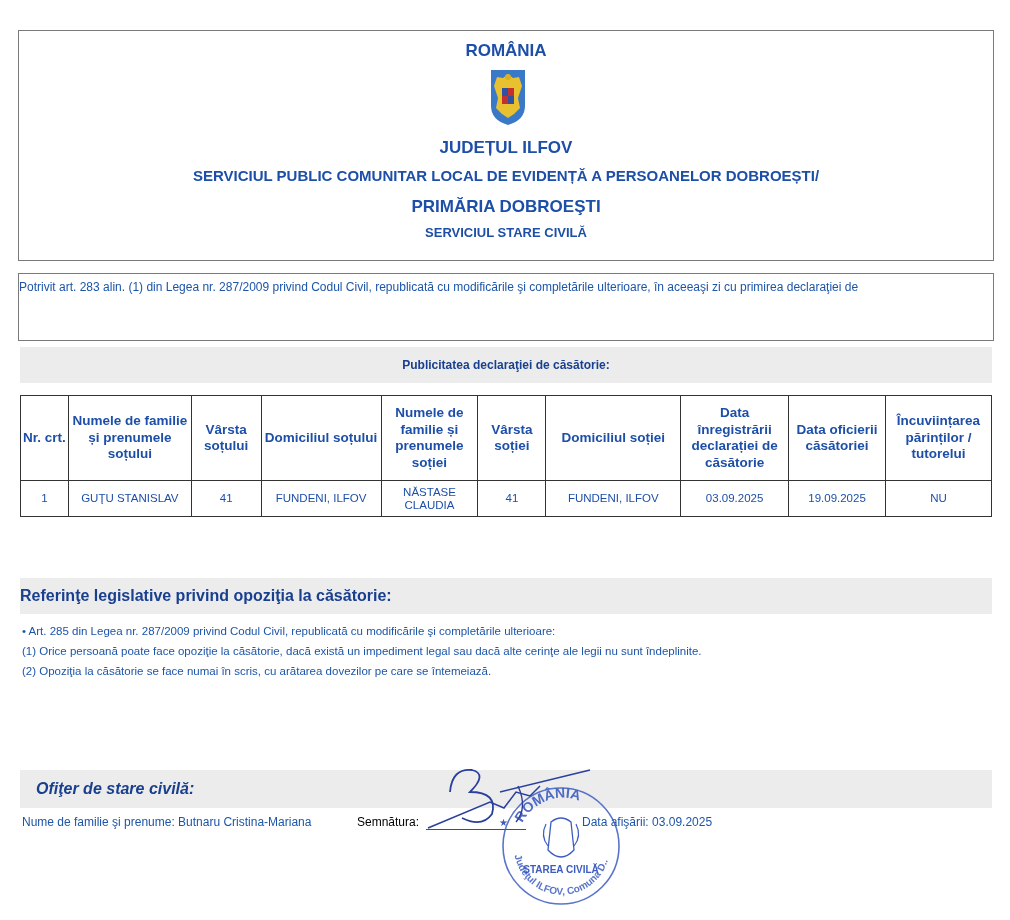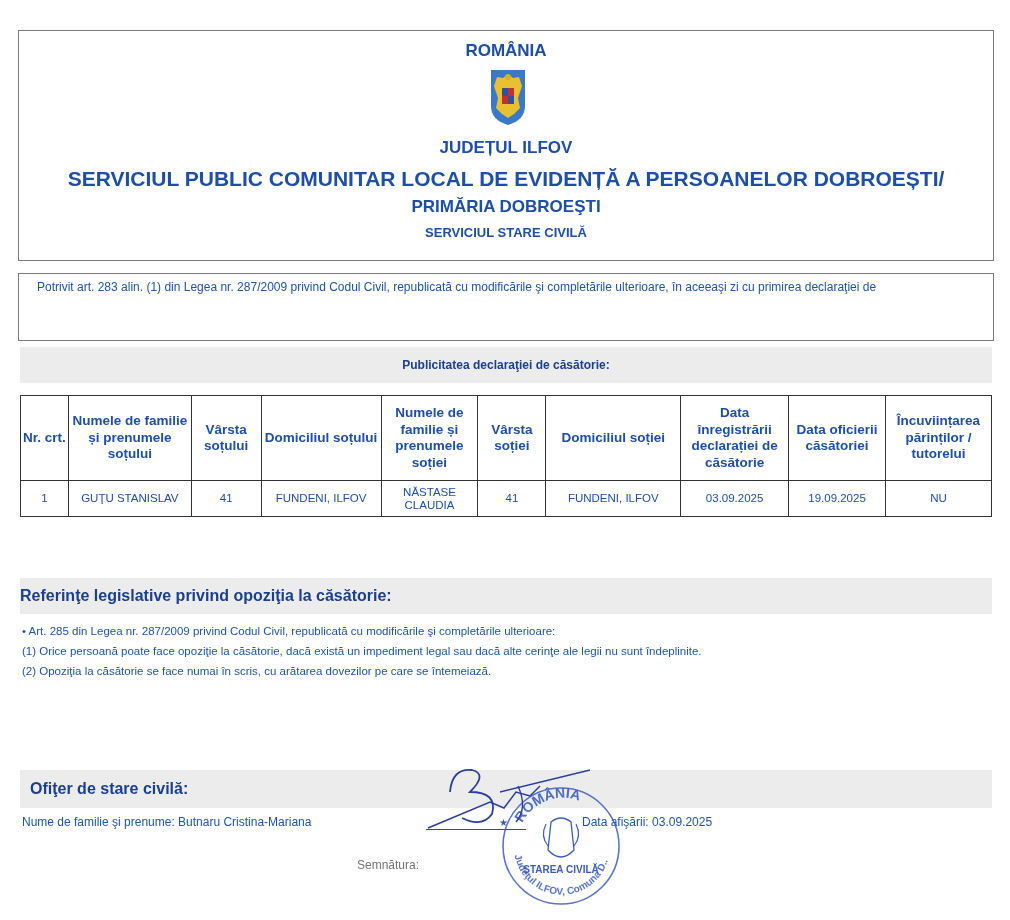--- a/index.html
+++ b/index.html
@@ -7,54 +7,54 @@
   body { position: relative; font-family: "Liberation Sans", sans-serif; color: #1a52a8; }
 
   .header-box {
     position: absolute; left: 18px; top: 30px; width: 976px; height: 231px;
     border: 1.5px solid #7a7a7a; background: #fff;
   }
   .hdr-line { position: absolute; left: 0; width: 100%; text-align: center; font-weight: bold; color: #1d4fa8; }
   .hdr-country { top: 10px; font-size: 17px; }
   .crest { position: absolute; left: 470px; top: 37px; width: 38px; height: 58px; }
   .hdr-county { top: 107px; font-size: 17px; }
-  .hdr-service { top: 136px; font-size: 21px; }
+  .hdr-service { top: 136px; font-size: 15px; }
   .hdr-primaria { top: 166px; font-size: 17px; }
   .hdr-stare { top: 194px; font-size: 13px; }
 
   .intro-box {
     position: absolute; left: 18px; top: 273px; width: 976px; height: 68px;
-    border: 1.5px solid #7a7a7a; padding: 3px 18px;
+    border: 1.5px solid #7a7a7a; padding: 3px 0;
     font-size: 12px; line-height: 21px; color: #1d55a8;
   }
 
   .band {
     position: absolute; background: #ececec; font-weight: bold; color: #193f8f;
   }
   .band-public { left: 20px; top: 347px; width: 972px; height: 36px; text-align: center; font-size: 12px; line-height: 36px; }
   .band-ref { left: 20px; top: 578px; width: 972px; height: 36px; font-size: 16px; line-height: 36px; padding-left: 0; }
-  .band-officer { left: 20px; top: 770px; width: 972px; height: 38px; font-size: 16px; line-height: 38px; padding-left: 10px; }
+  .band-officer { left: 20px; top: 770px; width: 972px; height: 38px; font-size: 16px; line-height: 38px; padding-left: 16px; font-style: italic; }
 
   table.decl {
     position: absolute; left: 20px; top: 395px; width: 972px; border-collapse: collapse;
     color: #1d4fa8;
   }
   table.decl th, table.decl td { border: 1.5px solid #333; text-align: center; vertical-align: middle; }
   table.decl th { font-weight: bold; font-size: 13.5px; line-height: 16.5px; height: 85px; padding: 0 2px; }
   table.decl td { font-size: 11.5px; height: 36px; line-height: 13px; }
 
   .refs {
     position: absolute; left: 22px; top: 621px; width: 970px;
     font-size: 11.5px; line-height: 20px; color: #1d55a8;
   }
 
   .officer-line {
     position: absolute; left: 22px; top: 815px; font-size: 12px; color: #1d55a8; white-space: nowrap;
   }
-  .sig-label { position: absolute; left: 357px; top: 815px; font-size: 12px; color: #737373; margin-top: 43px; }
+  .sig-label { position: absolute; left: 357px; top: 815px; font-size: 12px; color: #000000; }
   .sig-underline { position: absolute; left: 426px; top: 829px; width: 100px; height: 1px; background: #2a4fa0; }
   .date-afis { position: absolute; left: 552px; top: 815px; font-size: 12px; color: #1d55a8; padding-left: 30px; }
 
   .signature { position: absolute; left: 420px; top: 762px; width: 180px; height: 72px; }
   .stamp { position: absolute; left: 496px; top: 780px; width: 130px; height: 130px; }
 </style>
 </head>
 <body>
 
 <div class="header-box">

